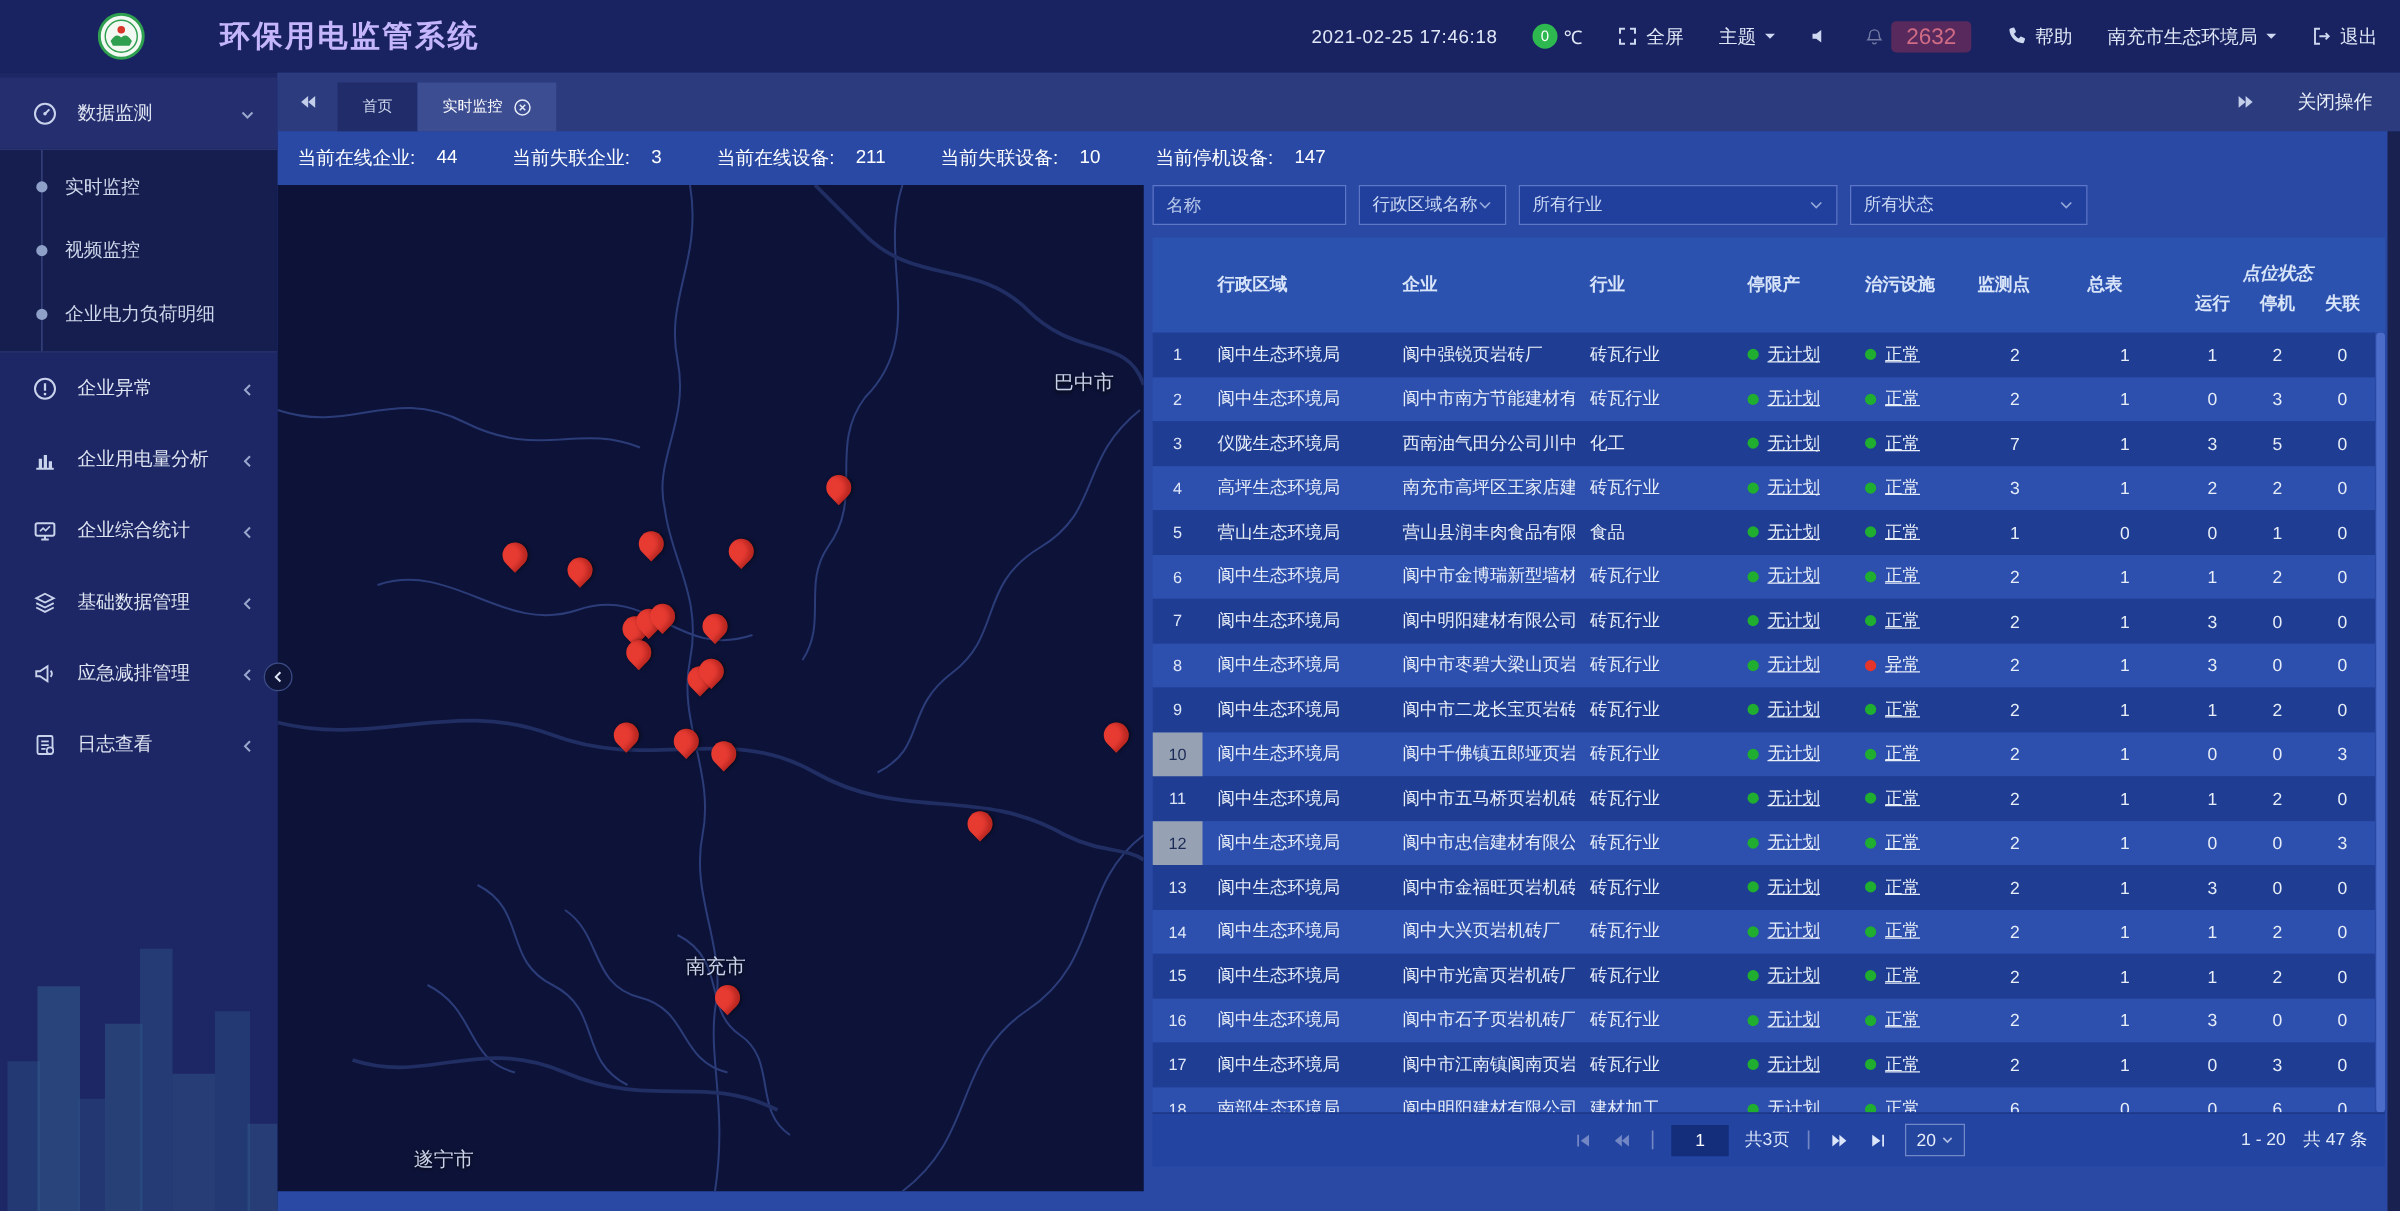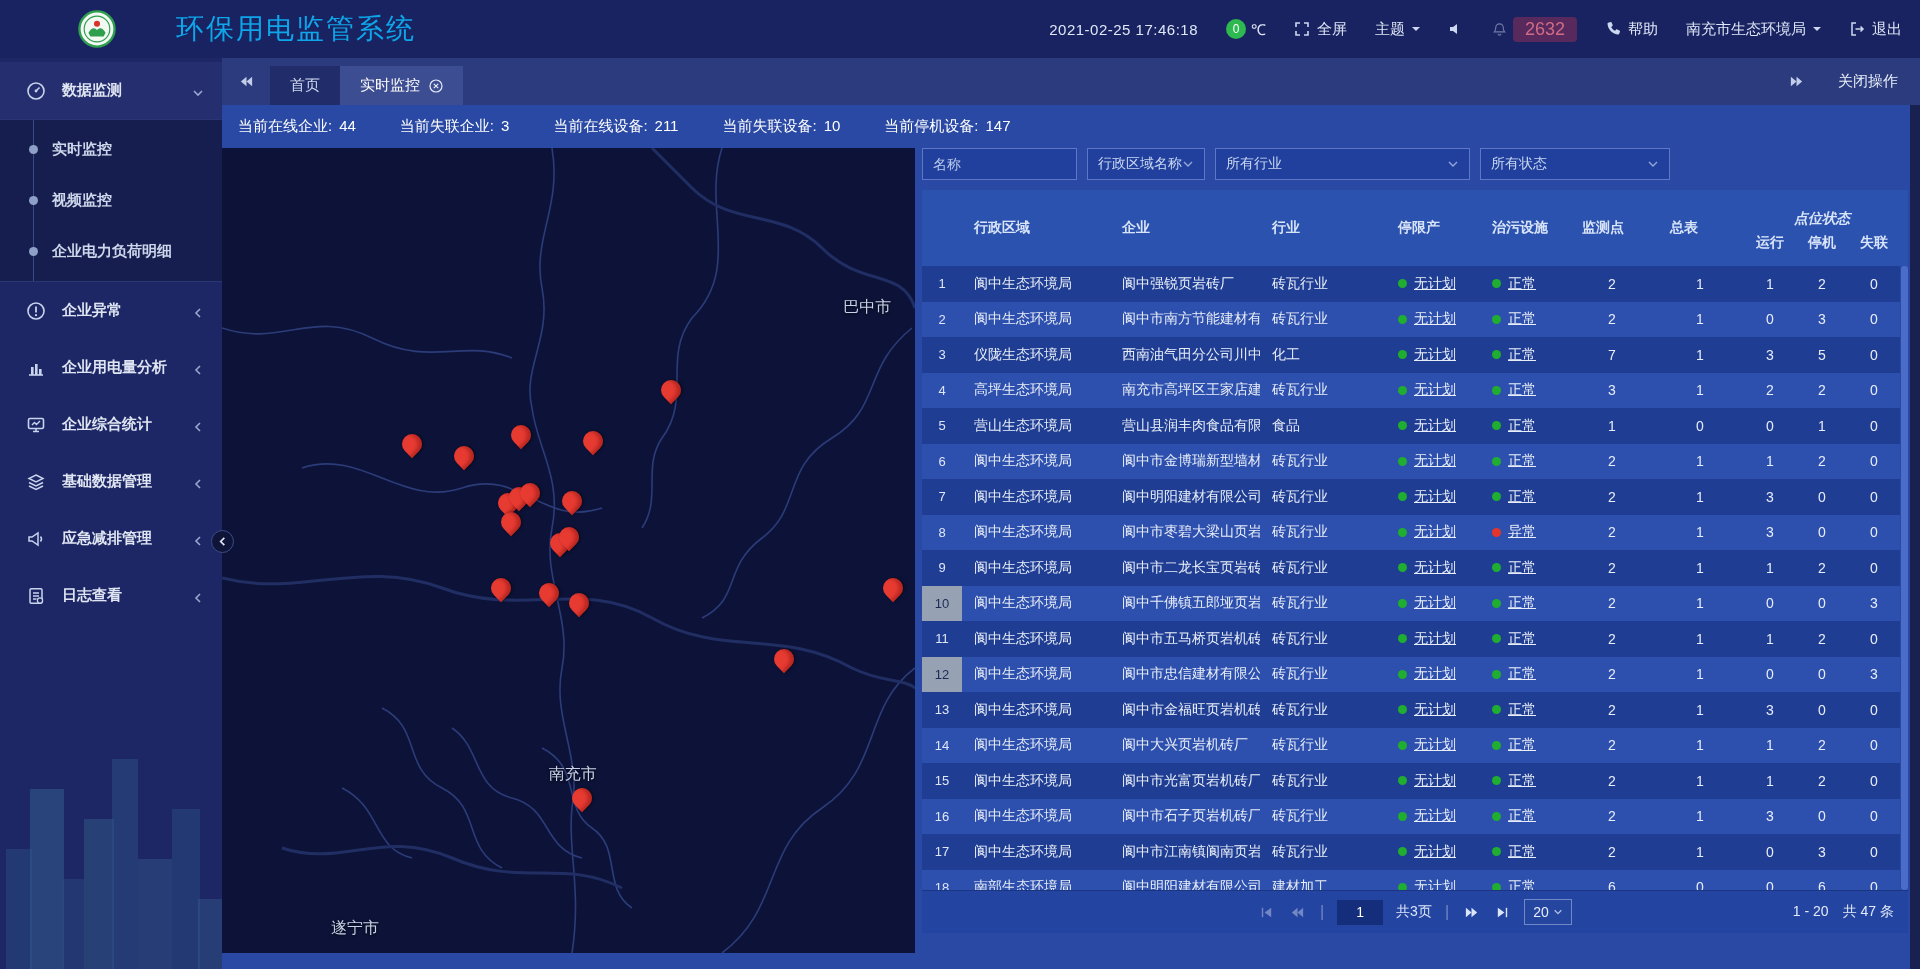--- a/index.html
+++ b/index.html
@@ -2,38 +2,38 @@
 <html><head>
 <meta charset="utf-8">
 <style>
   * { margin:0; padding:0; box-sizing:border-box; }
   html,body { width:1920px; height:969px; overflow:hidden; }
   body { font-family:"Liberation Sans", sans-serif; background:#141c48; position:relative; color:#fff; }
 
   
   .topbar { height:58px; background:#1a2361; display:flex; align-items:center; position:relative; z-index:5; }
   .logo { width:38px; height:38px; margin-left:78px; flex:none; }
-  .app-title { margin-left:60px; font-size:28px; font-weight:normal; letter-spacing:2px; color:#0ea5e9; }
+  .app-title { margin-left:60px; font-size:24px; font-weight:bold; letter-spacing:2px; color:#c4b5fd; }
   .top-right { margin-left:auto; display:flex; align-items:center; gap:28px; padding-right:18px; font-size:15px; color:#dfe7f7; }
   .datetime { letter-spacing:.5px; }
   .temp { display:flex; align-items:flex-start; gap:5px; }
   .temp-circle { width:20px; height:20px; border-radius:50%; background:#2eb850; color:#fff; font-size:12px; display:flex; align-items:center; justify-content:center; }
   .t-item { display:flex; align-items:center; gap:7px; cursor:pointer; }
   .t-item svg { width:16px; height:16px; color:#cdd7ef; }
   .caret { width:0; height:0; border:4px solid transparent; border-top-color:#cdd7ef; margin-top:4px; }
   .badge-wrap { display:flex; align-items:center; gap:6px; }
   .bell { opacity:.45; }
   .badge { background:rgba(186,52,86,.38); color:#cf6b84; border-radius:4px; padding:2px 12px; font-size:18px; }
 
   
   .main-wrap { display:flex; height:911px; }
 
   
   .sidebar { width:222px; background:#1d2765; position:relative; flex:none; overflow:hidden; }
-  .side-menu { padding-top:4px; position:relative; z-index:2;font-weight:bold; }
+  .side-menu { padding-top:4px; position:relative; z-index:2; }
   .side-sec { height:57px; display:flex; align-items:center; padding-left:26px; position:relative; cursor:pointer; }
   .side-sec.expanded { background:#252f70; }
   .side-sec .s-icon { width:20px; height:20px; color:#c9d3ec; flex:none; }
   .side-sec .s-icon svg { width:20px; height:20px; }
   .side-sec .s-label { margin-left:16px; font-size:15px; color:#dfe5f2; white-space:nowrap; }
   .side-sec .s-chev { position:absolute; right:18px; width:12px; height:12px; color:#9aa7cc; }
   .side-sec .s-chev svg { width:12px; height:12px; }
   .submenu { background:#161e4f; border-top:1px solid #2a3573; border-bottom:1px solid #2a3573; padding:4px 0; position:relative; }
   .submenu::before { content:""; position:absolute; left:33px; top:0; bottom:0; width:1px; background:#3d4a86; }
   .sub-item { height:51px; display:flex; align-items:center; padding-left:52px; position:relative; cursor:pointer; font-size:15px; color:#cdd6ea; white-space:nowrap; }
@@ -42,30 +42,30 @@
   .skyline div { position:absolute; bottom:0; }
 
   
   .content { flex:1; background:#2949a4; display:flex; flex-direction:column; position:relative; }
   .right-dark { position:absolute; right:0; top:47px; bottom:0; width:10px; background:#18214f; z-index:4; }
 
   
   .tabbar { height:47px; background:#2b3b7e; display:flex; align-items:flex-end; flex:none; }
   .tab-arrow { width:48px; height:47px; display:flex; align-items:center; justify-content:center; color:#c2cdea; cursor:pointer; }
   .tab-arrow svg { width:15px; height:15px; }
-  .tab { height:39px; padding:0 20px; display:flex; align-items:center; gap:9px; font-size:15px; color:#cfd8ee; background:#212c6b; cursor:pointer; }
+  .tab { height:39px; padding:0 20px; display:flex; align-items:center; gap:9px; font-size:12px; color:#cfd8ee; background:#212c6b; cursor:pointer; }
   .tab.active { background:#3d4d92; color:#fff; }
   .tab .tab-close { width:14px; height:14px; color:#e6ecfa; }
   .tab .tab-close svg { width:14px; height:14px; display:block; }
   .tab-right { margin-left:auto; display:flex; align-items:center; height:47px; gap:34px; padding-right:22px; }
   .close-ops { font-size:15px; color:#e8eef8; cursor:pointer; }
 
   
   .statsbar { height:43px; display:flex; align-items:center; padding-left:16px; gap:44px; font-size:15px; color:#fff; flex:none; }
-  .stat { display:flex; gap:7px; white-space:nowrap; }
+  .stat { display:flex; gap:17px; white-space:nowrap; }
 
   
   .panels { flex:1; display:flex; min-height:0; }
 
   
   .map { width:693px; height:805px; flex:none; background:#0d1338; position:relative; margin-bottom:16px; }
   .map svg.terrain { position:absolute; inset:0; width:100%; height:100%; }
   .city-label { position:absolute; transform:translate(-50%,-50%); font-size:16px; color:#c8d2e8; text-shadow:0 1px 3px rgba(0,0,0,.8); white-space:nowrap; }
   .pin { position:absolute; width:20px; height:20px; transform:translate(-50%,-90%) rotate(-45deg); border-radius:50% 50% 50% 0; box-shadow:inset -3px -3px 4px rgba(100,0,0,.35), 1px 1px 3px rgba(0,0,0,.5); cursor:pointer; }
   .map-collapse { position:absolute; left:-11px; top:47.5%; width:23px; height:23px; border-radius:50%; background:#0e1538; border:1px solid #3c4c86; color:#dfe5f5; display:flex; align-items:center; justify-content:center; cursor:pointer; z-index:3; }

